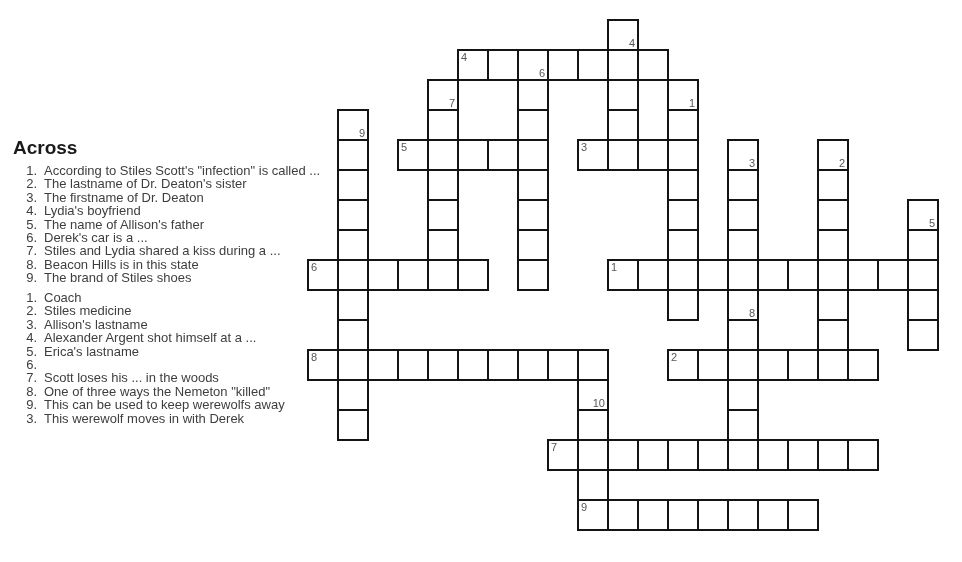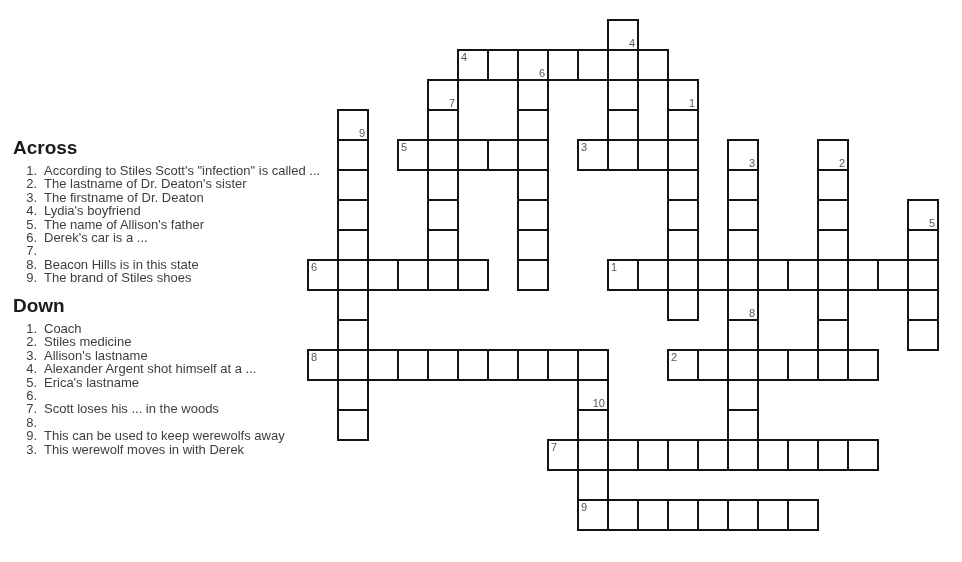--- a/index.html
+++ b/index.html
@@ -102,34 +102,34 @@
         <div class="clue">
           <span class="clue-num">5.</span>
           <span class="clue-text">The name of Allison's father</span>
         </div>
         <div class="clue">
           <span class="clue-num">6.</span>
           <span class="clue-text">Derek's car is a ...</span>
         </div>
         <div class="clue">
           <span class="clue-num">7.</span>
+          <span class="clue-text">Stiles and Lydia shared a kiss during a ...</span>
         </div>
         <div class="clue">
           <span class="clue-num">8.</span>
           <span class="clue-text">Beacon Hills is in this state</span>
         </div>
         <div class="clue">
           <span class="clue-num">9.</span>
           <span class="clue-text">The brand of Stiles shoes</span>
         </div>
       </div>
   </div>
 
   <div class="clues-section" id="down-section">
-    <h2 class="clues-heading">Down</h2>
     <div id="down-list">
         <div class="clue">
           <span class="clue-num">1.</span>
           <span class="clue-text">Coach</span>
         </div>
         <div class="clue">
           <span class="clue-num">2.</span>
           <span class="clue-text">Stiles medicine</span>
         </div>
         <div class="clue">
@@ -146,20 +146,21 @@
         </div>
         <div class="clue">
           <span class="clue-num">6.</span>
         </div>
         <div class="clue">
           <span class="clue-num">7.</span>
           <span class="clue-text">Scott loses his ... in the woods</span>
         </div>
         <div class="clue">
           <span class="clue-num">8.</span>
+          <span class="clue-text">One of three ways the Nemeton "killed"</span>
         </div>
         <div class="clue">
           <span class="clue-num">9.</span>
           <span class="clue-text">This can be used to keep werewolfs away</span>
         </div>
         <div class="clue">
           <span class="clue-num">3.</span>
           <span class="clue-text">This werewolf moves in with Derek</span>
         </div>
       </div>

